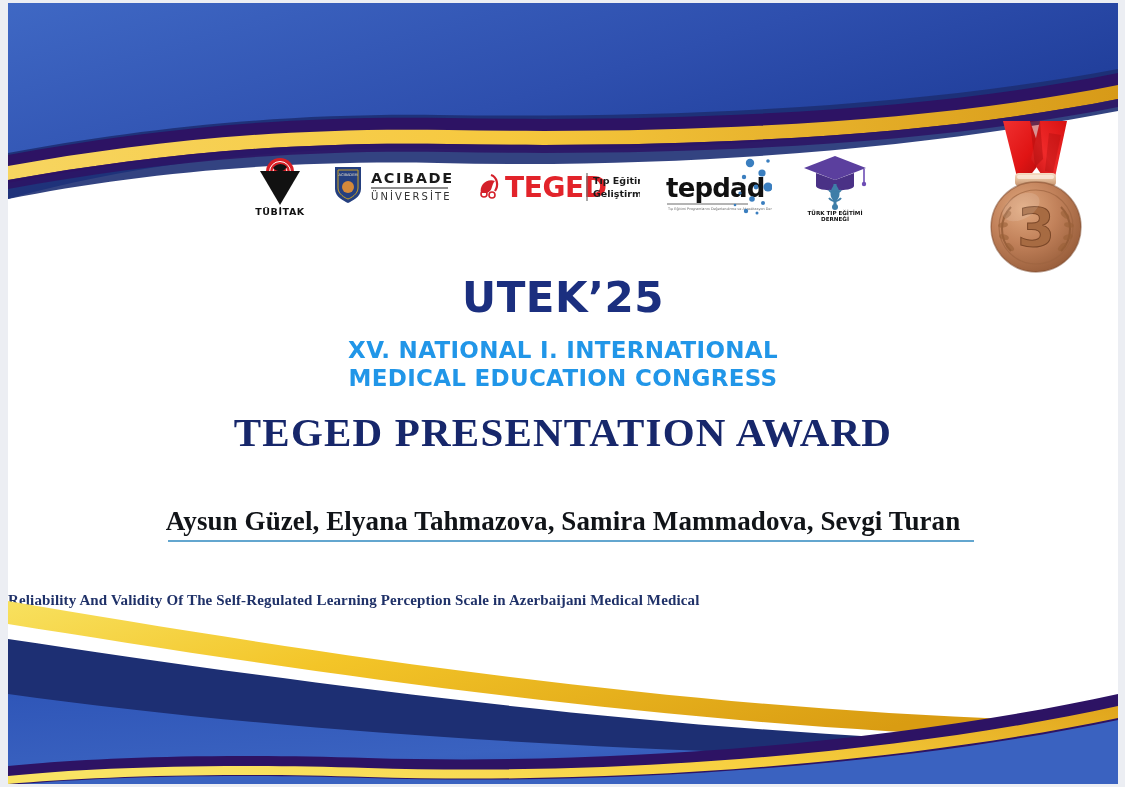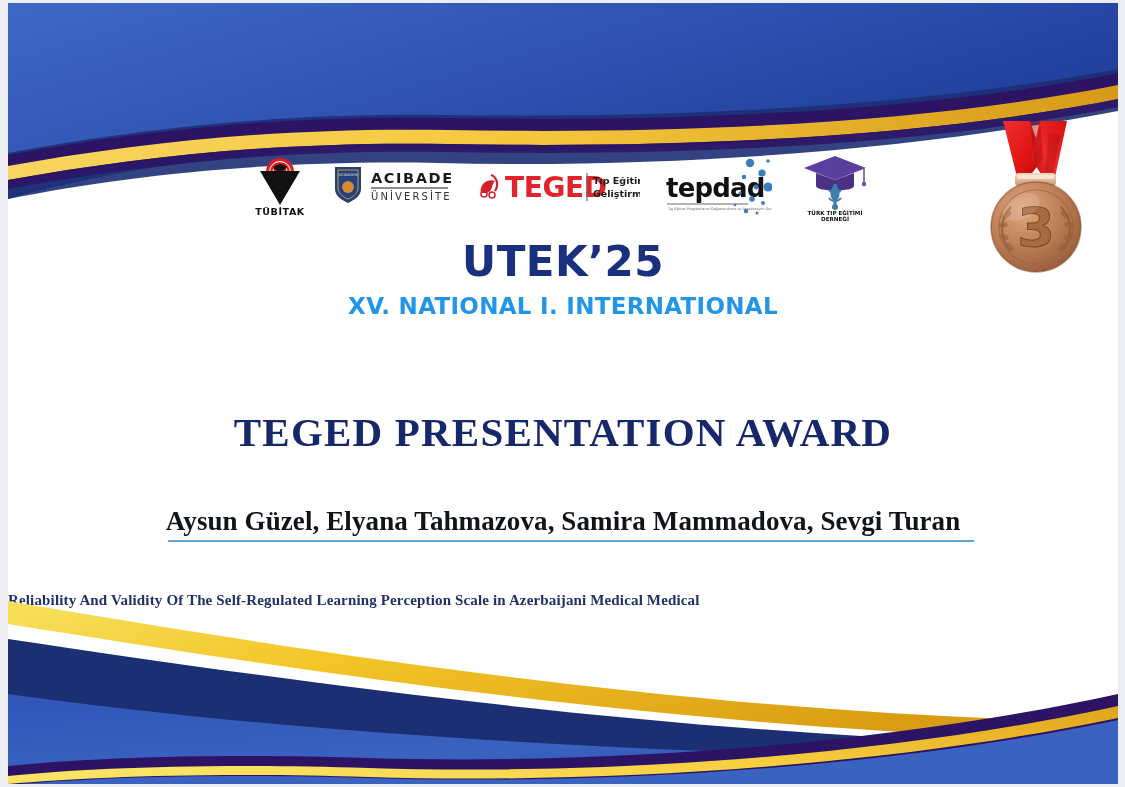--- a/index.html
+++ b/index.html
@@ -82,24 +82,25 @@
 
   .title-block { position: absolute; left: 0; right: 0; top: 236px; }
 
   .main-title {
     font-family: "DejaVu Sans", sans-serif;
     font-weight: bold;
     font-size: 42px;
     letter-spacing: 0.5px;
     color: #1b2f7f;
     line-height: 1.08;
+    margin-top: 36px;
   }
 
   .subtitle {
-    margin-top: 8px;
+    margin-top: 16px;
     font-family: "DejaVu Sans", sans-serif;
     font-weight: bold;
     font-size: 23px;
     letter-spacing: 0.3px;
     color: #2196e8;
     line-height: 1.22;
   }
   .subtitle .l2 { display: block; }
 
   .award-title {
@@ -362,20 +363,21 @@
             <text x="39" y="71" text-anchor="middle" class="lg-txt" font-size="5.6" font-weight="bold" fill="#111111">DERNEĞİ</text>
           </svg>
         </div>
 
       </div>
 
       <div class="title-block">
         <div class="main-title">UTEK’25</div>
         <div class="subtitle">
           <span class="l1">XV. NATIONAL I. INTERNATIONAL</span>
+          <span class="l2">MEDICAL EDUCATION CONGRESS</span>
         </div>
       </div>
 
       <div class="award-title">TEGED PRESENTATION AWARD</div>
 
       <div class="names">Aysun Güzel, Elyana Tahmazova, Samira Mammadova, Sevgi Turan</div>
 
     </div>
 
     <div class="divider"></div>

